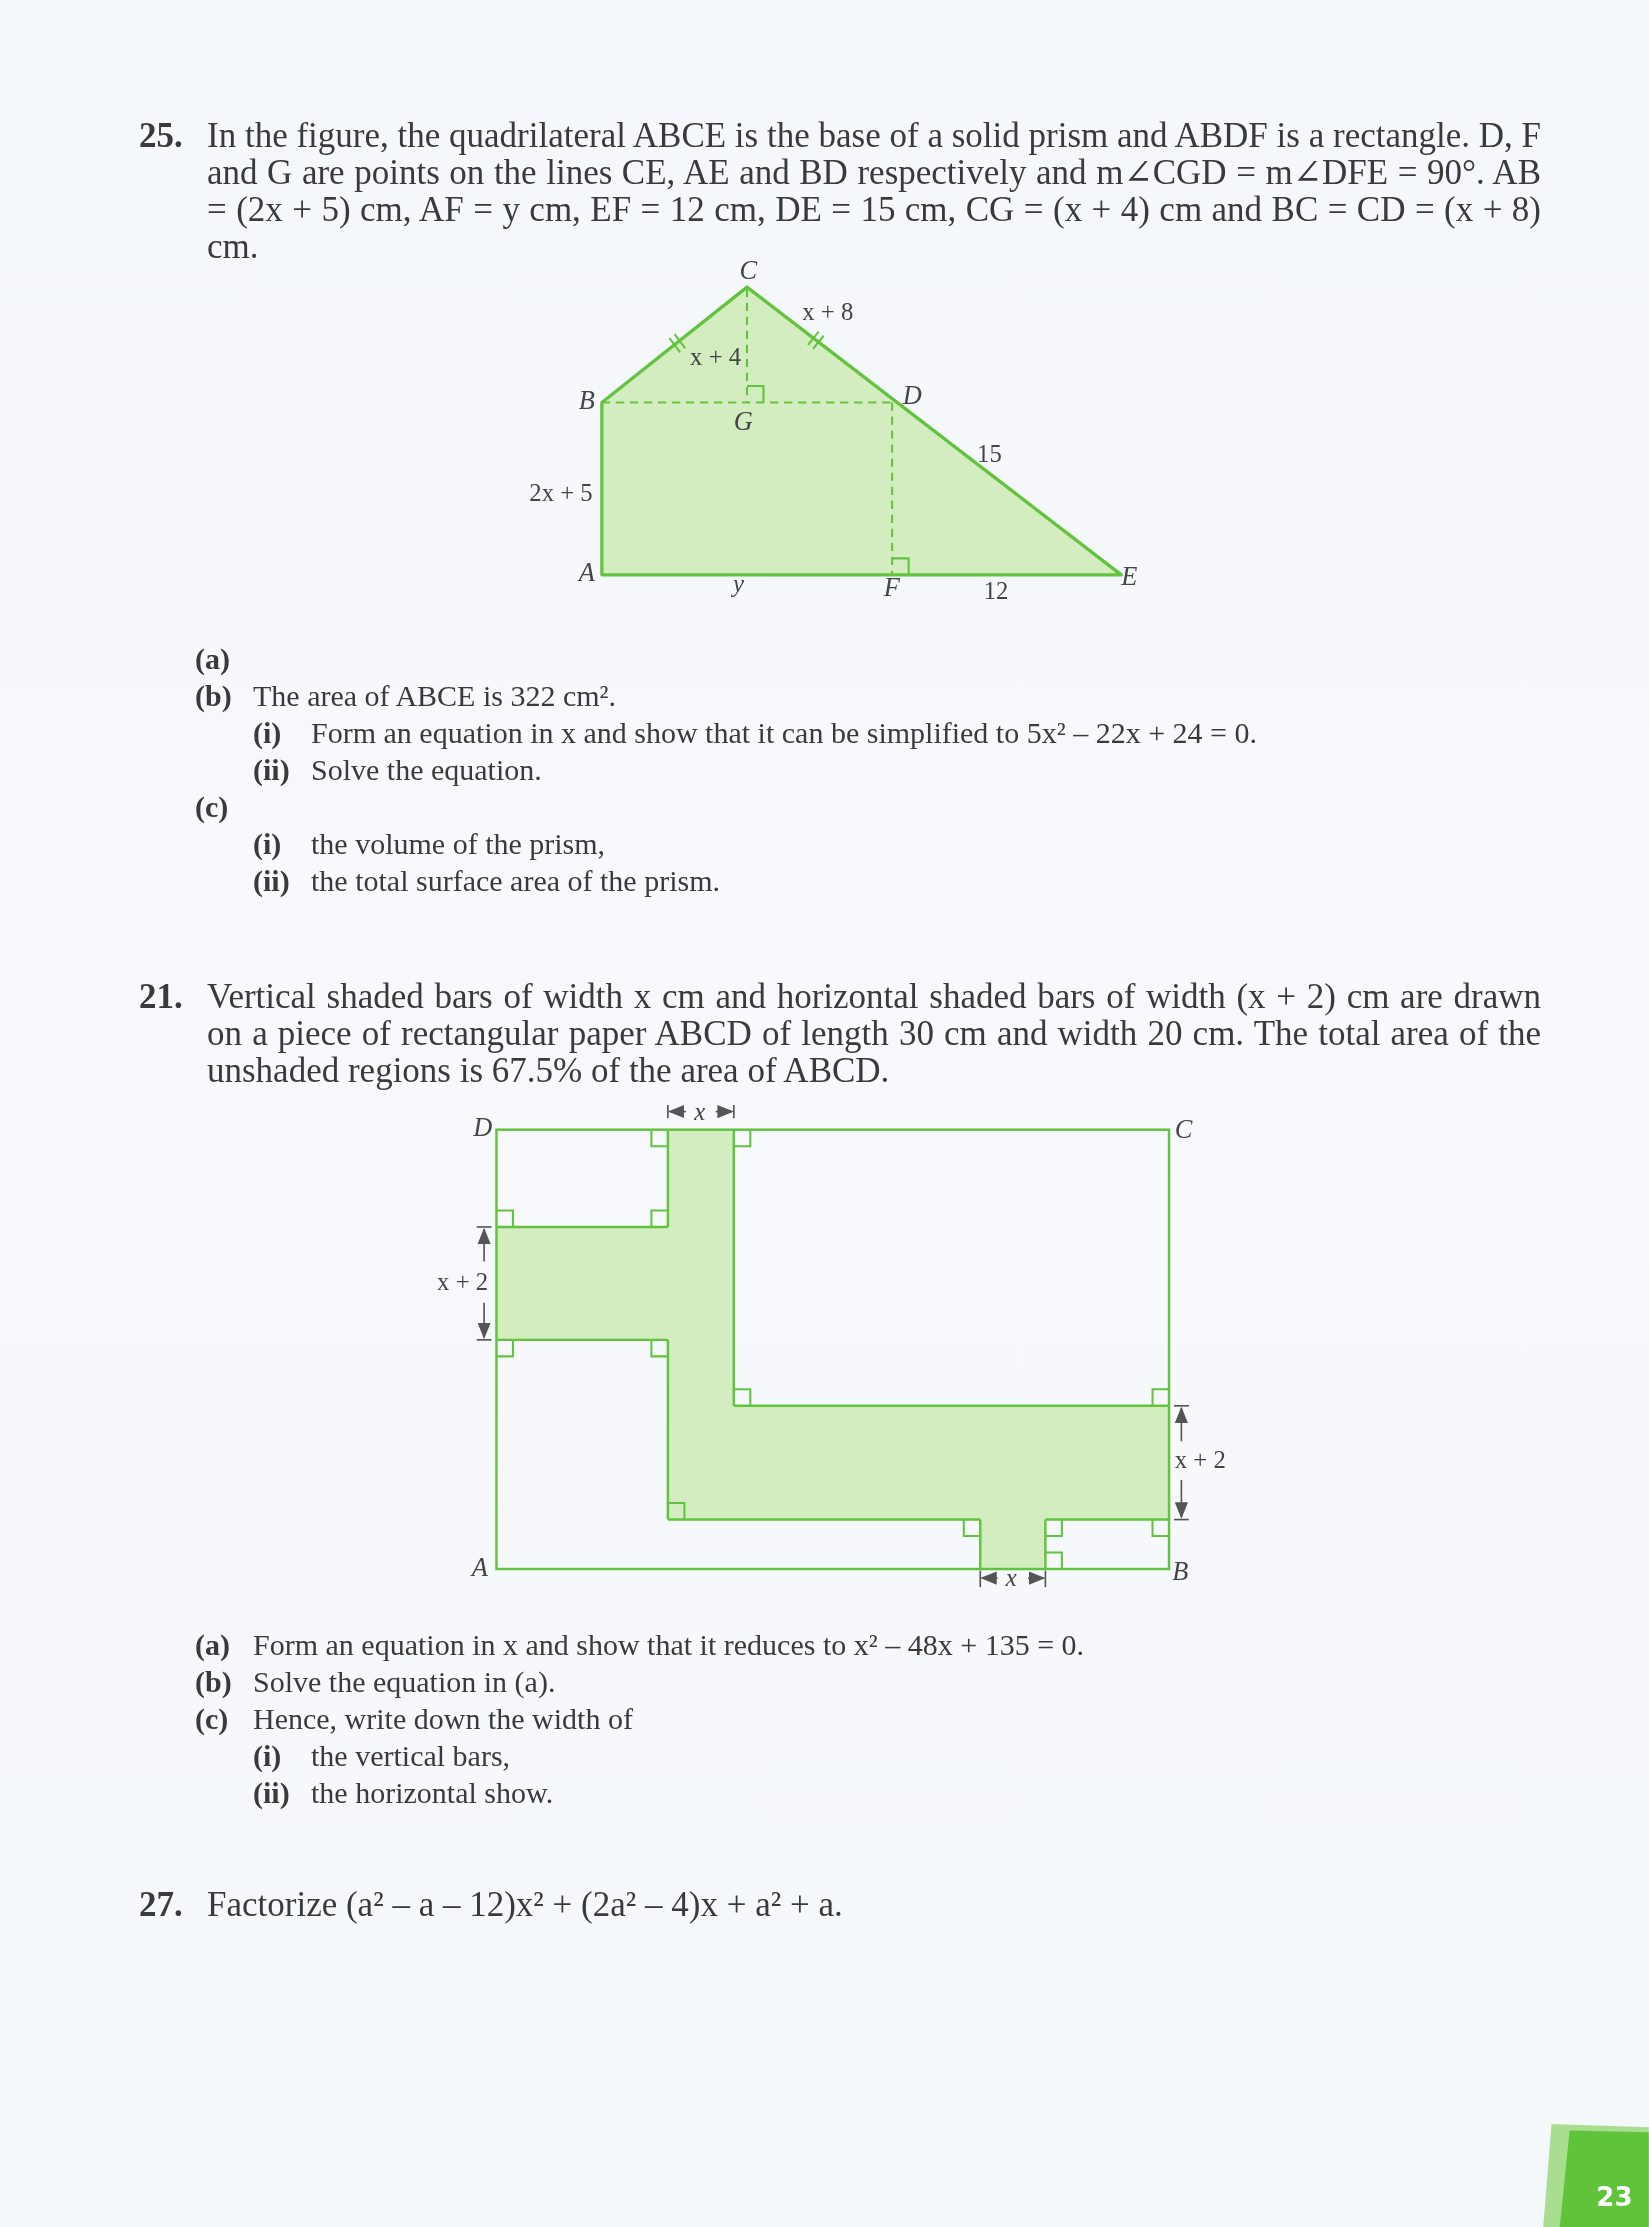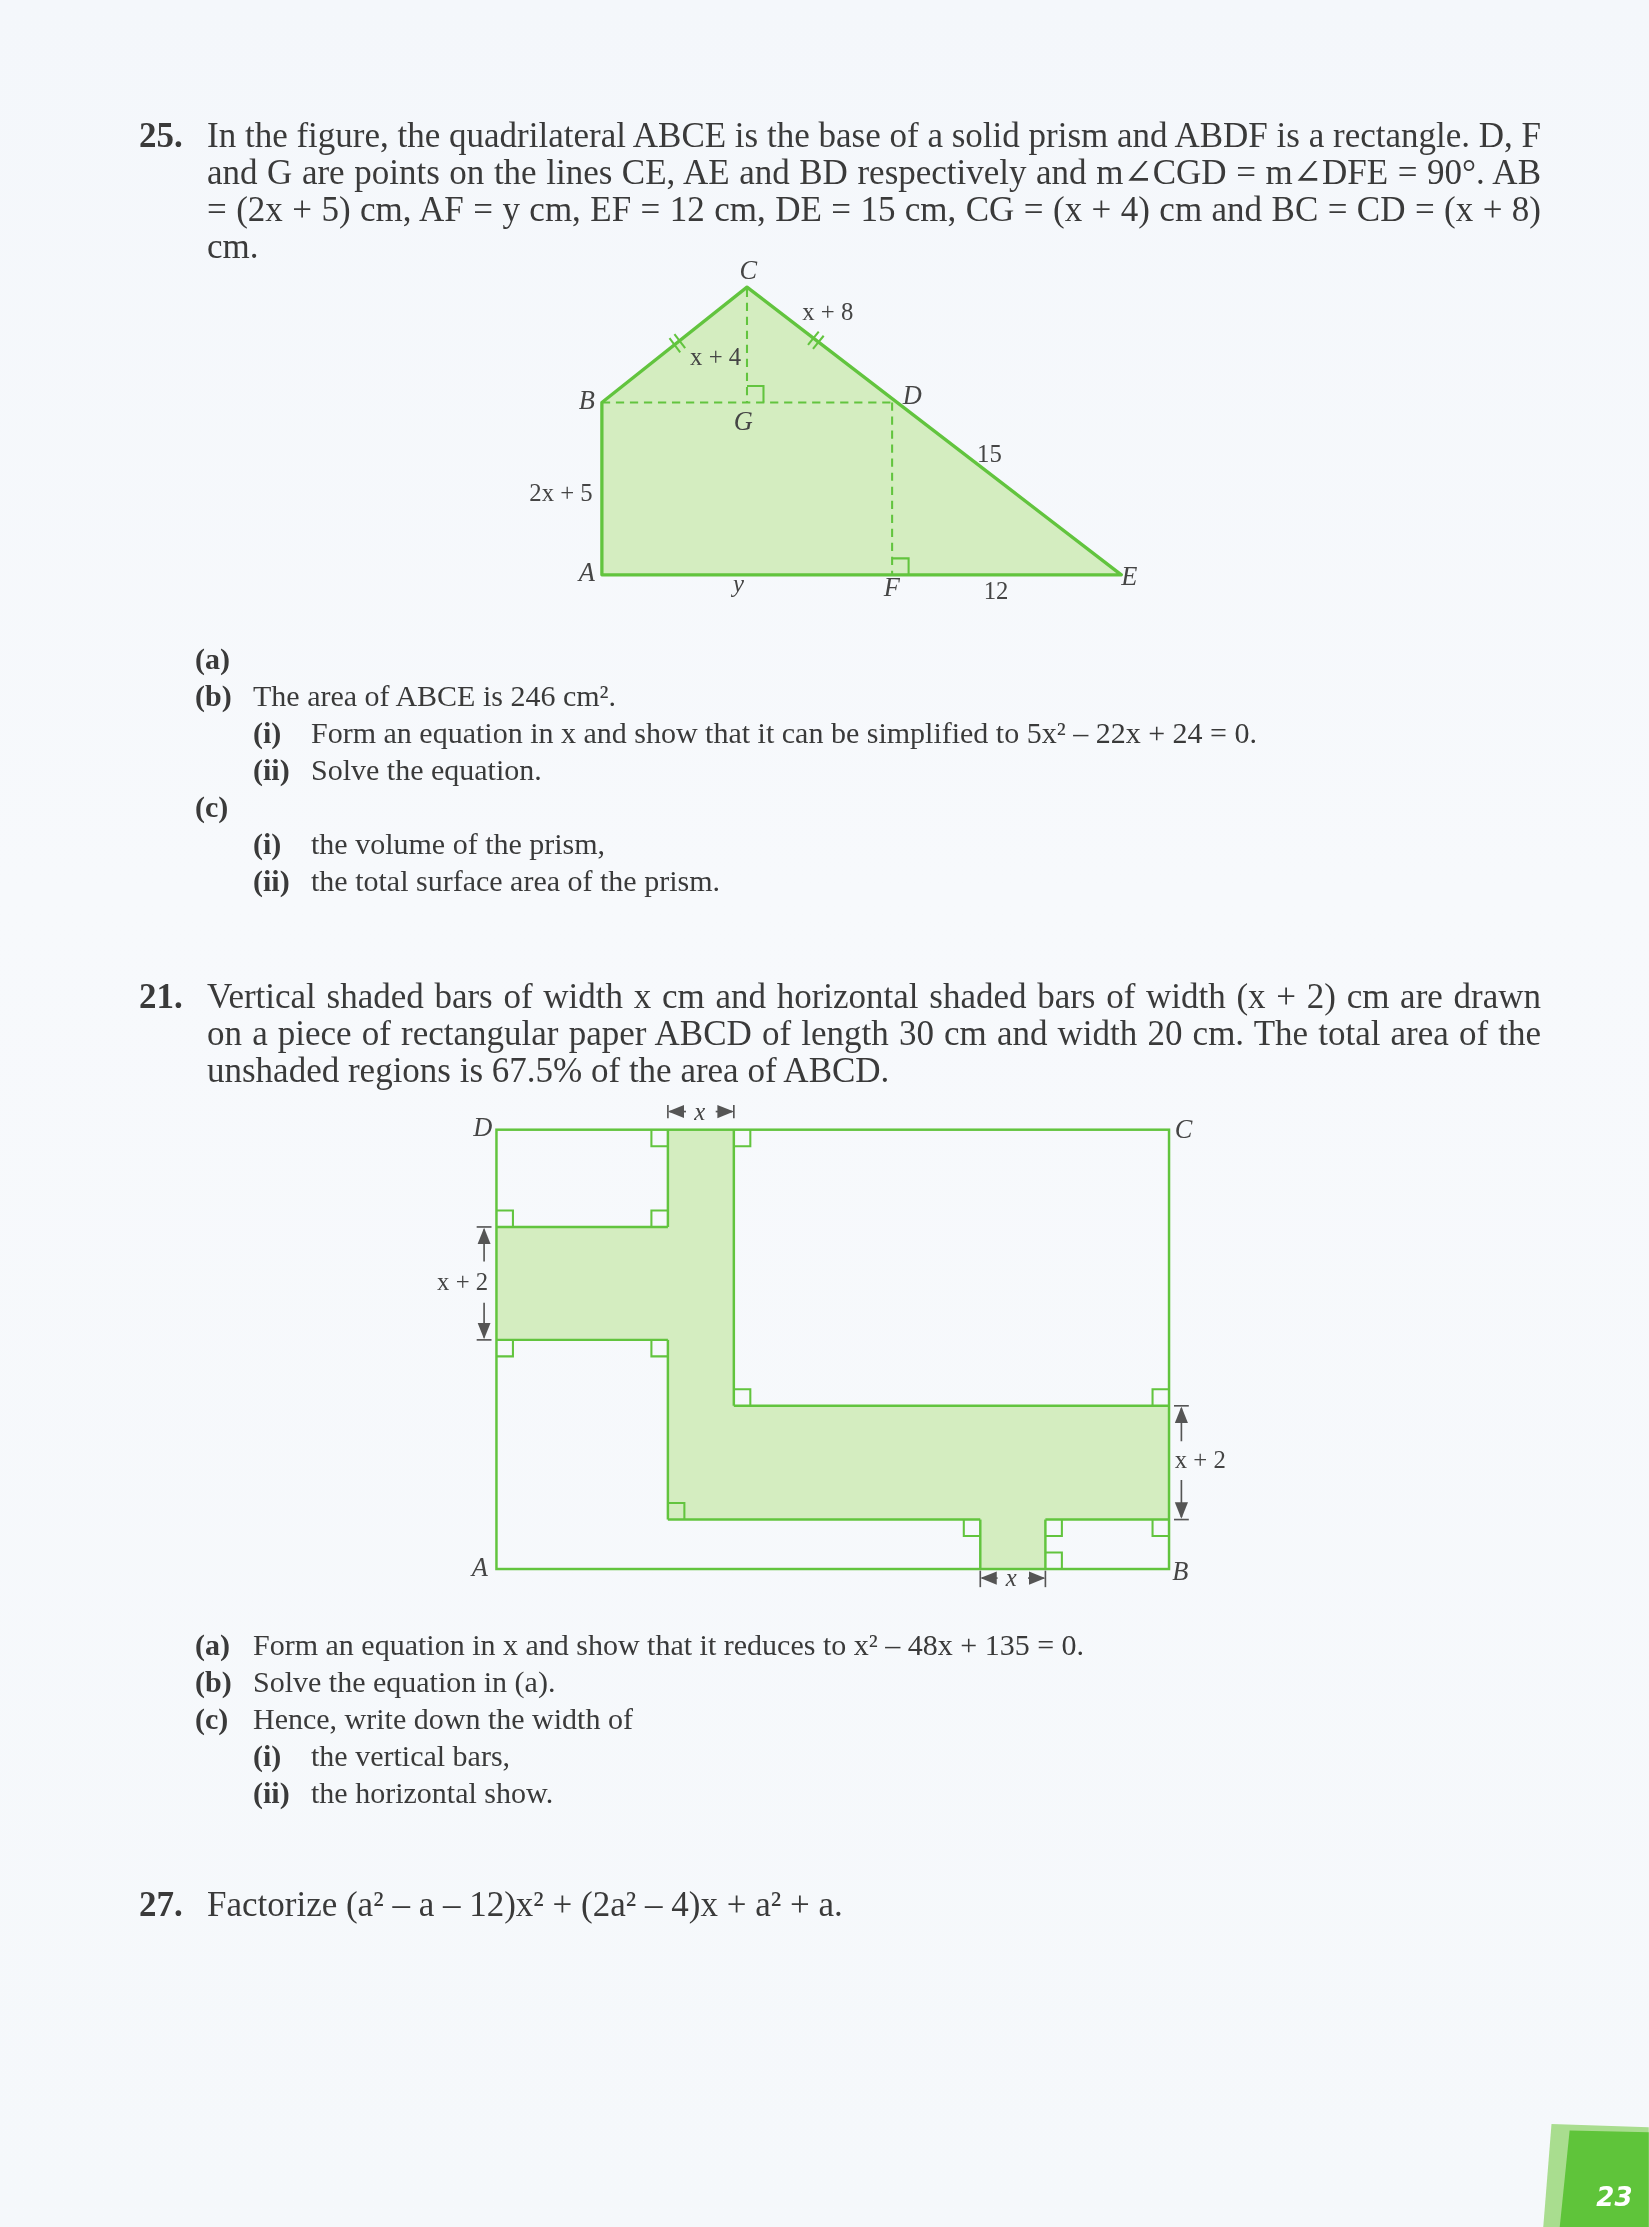--- a/index.html
+++ b/index.html
@@ -15,21 +15,21 @@
   .para { margin: 0; text-align: justify; }
   .sub { position: absolute; left: 195px; font-size: 30px; line-height: 37px; }
   .sub .row { display: flex; white-space: nowrap; }
   .sub .lbl { font-weight: bold; width: 58px; flex: none; }
   .sub .lbl2 { font-weight: bold; width: 58px; flex: none; }
   .sub .indent { margin-left: 58px; }
   svg text { font-family: "Liberation Serif", serif; fill: #454545; }
   .page-tab { position: absolute; right: 0; bottom: 0; width: 106px; height: 103px; }
   .page-num {
     position: absolute; right: 16.5px; bottom: 15px; color: #ffffff;
-    font-family: "DejaVu Sans", sans-serif; font-weight: bold; font-size: 26px; font-style: italic;
+    font-family: "DejaVu Sans", sans-serif; font-weight: bold; font-size: 26px;
   }
 </style>
 </head>
 <body>
 
 <div class="q" style="top:117px;">
   <span class="num">25.</span>
   <div class="body">
     <p class="para">In the figure, the quadrilateral ABCE is the base of a solid prism and ABDF is a rectangle. D, F and G are points on the lines CE, AE and BD respectively and m∠CGD = m∠DFE = 90°. AB = (2x + 5) cm, AF = y cm, EF = 12 cm, DE = 15 cm, CG = (x + 4) cm and BC = CD = (x + 8) cm.</p>
   </div>
@@ -74,21 +74,21 @@
   <text x="889" y="718" font-size="30" font-style="italic">y</text>
   <text x="1193" y="726" font-size="30">12</text>
 </svg>
 
 <div class="sub" style="top:640px;">
   <div class="row">
     <span class="lbl">(a)</span>
   </div>
   <div class="row">
     <span class="lbl">(b)</span>
-    <span>The area of ABCE is 246 cm².</span>
+    <span>The area of ABCE is 322 cm².</span>
   </div>
   <div class="row indent">
     <span class="lbl2">(i)</span>
     <span>Form an equation in x and show that it can be simplified to 5x² – 22x + 24 = 0.</span>
   </div>
   <div class="row indent">
     <span class="lbl2">(ii)</span>
     <span>Solve the equation.</span>
   </div>
   <div class="row">

